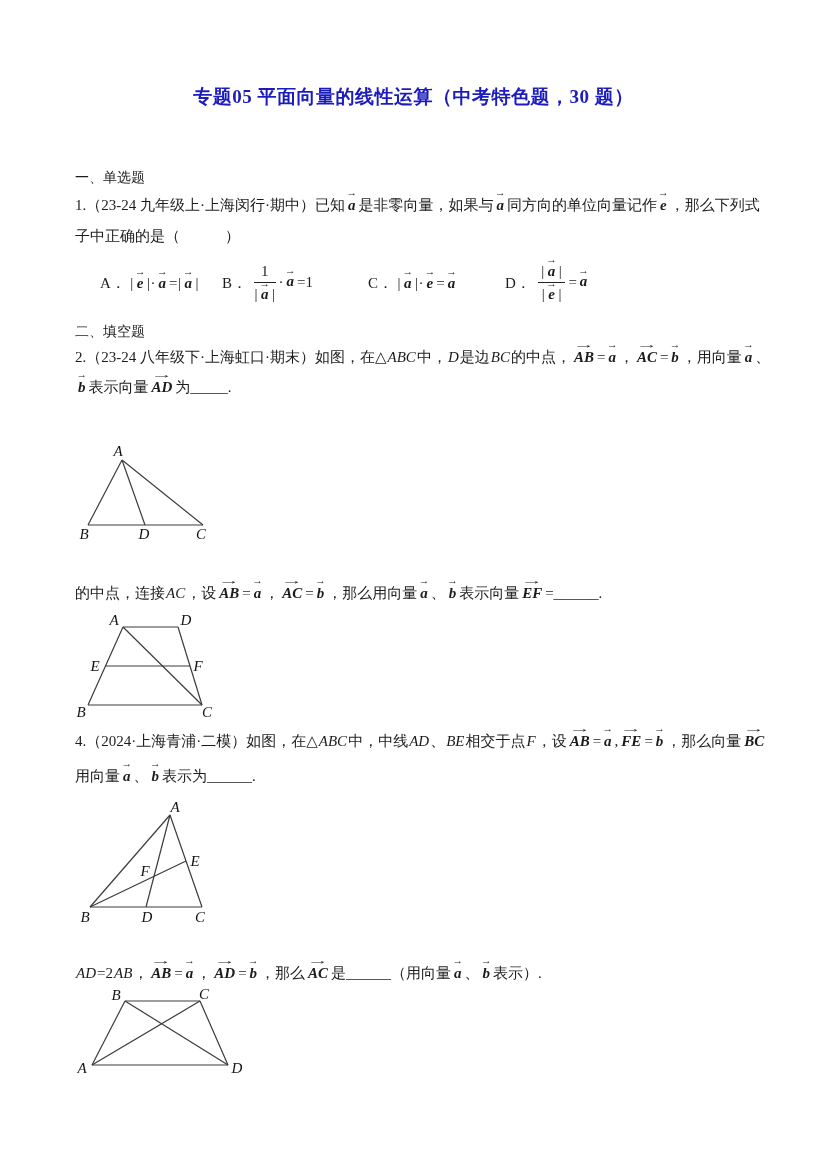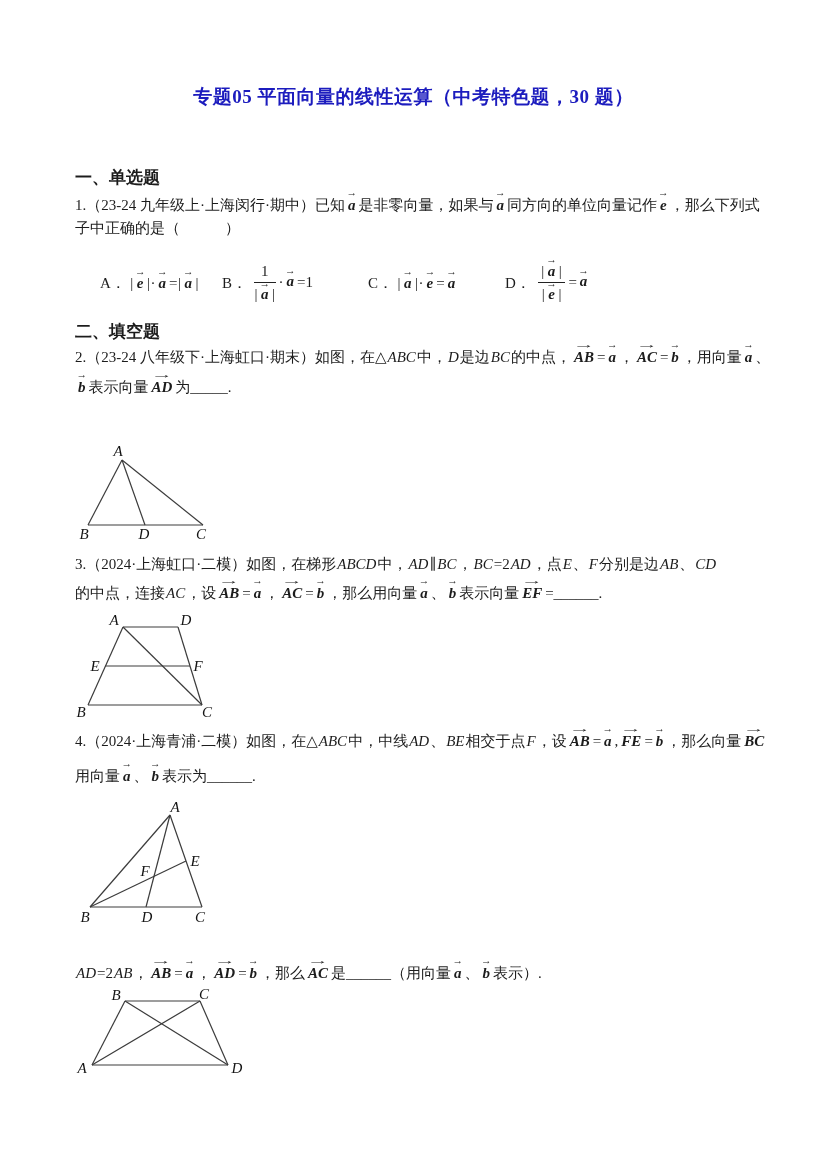--- a/index.html
+++ b/index.html
@@ -1,21 +1,21 @@
 <!DOCTYPE html>
 <html><head>
 <meta charset="utf-8">
 <style>
   html,body{margin:0;padding:0;background:#ffffff;}
   .page{position:relative;width:827px;height:1169px;background:#fff;overflow:hidden;
         font-family:"Liberation Serif","DejaVu Serif",serif;color:#1c1c1c;}
   .title{position:absolute;top:84px;left:0;width:100%;text-align:center;
          font-size:19px;font-weight:bold;letter-spacing:0.5px;}
   .line{position:absolute;left:75px;white-space:nowrap;font-size:15px;line-height:21px;}
-  .sec{font-weight:bold;font-size:17px;}
+  .sec{font-weight:normal;font-size:14px;}
   .bi{font-style:italic;font-weight:normal;padding:0 1px;}
   .it{font-style:italic;padding:0 1px;}
   .vec{display:inline-block;position:relative;font-style:italic;font-weight:bold;margin:0 2px;padding:0 1px;}
   .vec .arr{position:absolute;left:50%;top:-0.70em;transform:translateX(-50%);
             font-size:0.70em;font-style:normal;font-weight:bold;line-height:1;}
   .vec.wide .arr{transform:translateX(-50%) scaleX(2.1);}
   .abs{display:inline-block;}
   .abs .bar{font-style:normal;font-weight:normal;padding:0 0.5px;}
   .frac{display:inline-block;vertical-align:middle;text-align:center;margin:0 3px;line-height:1.15;}
   .frac .num{display:block;border-bottom:1.2px solid #222;padding:0 3px 2px;}
@@ -34,21 +34,21 @@
 </head>
 <body>
 
 <div class="page">
 
   <div class="title" style="color: rgb(28, 28, 190);">专题05 平面向量的线性运算（中考特色题，30 题）</div>
 
   <div class="line sec" style="top:167px">一、单选题</div>
 
   <div class="line" style="top:195px">1.（23-24 九年级上·上海闵行·期中）已知<span class="vec"><span class="arr">→</span><span class="base">a</span></span>是非零向量，如果与<span class="vec"><span class="arr">→</span><span class="base">a</span></span>同方向的单位向量记作<span class="vec"><span class="arr">→</span><span class="base">e</span></span>，那么下列式</div>
-  <div class="line" style="top:218px">子中正确的是（　　　）</div>
+  <div class="line" style="top:226px">子中正确的是（　　　）</div>
 
   <div class="opts">
     <div class="opt opt-a">
       <span class="lab">A．</span>
       <span><span class="abs"><span class="bar">|</span><span><span class="vec"><span class="arr">→</span><span class="base">e</span></span></span><span class="bar">|</span></span>·<span class="vec"><span class="arr">→</span><span class="base">a</span></span>=<span class="abs"><span class="bar">|</span><span><span class="vec"><span class="arr">→</span><span class="base">a</span></span></span><span class="bar">|</span></span></span>
     </div>
     <div class="opt opt-b">
       <span class="lab">B．</span>
       <span><span class="frac"><span class="num">1</span><span class="den"><span class="abs"><span class="bar">|</span><span><span class="vec"><span class="arr">→</span><span class="base">a</span></span></span><span class="bar">|</span></span></span></span>·<span class="vec"><span class="arr">→</span><span class="base">a</span></span>=1</span>
     </div>
@@ -70,21 +70,20 @@
       <line x1="88" y1="525" x2="203" y2="525"></line>
       <line x1="122" y1="460" x2="88" y2="525"></line>
       <line x1="122" y1="460" x2="145" y2="525"></line>
       <line x1="122" y1="460" x2="203" y2="525"></line>
       <text x="118" y="456" text-anchor="middle">A</text>
       <text x="84" y="539" text-anchor="middle">B</text>
       <text x="144" y="539" text-anchor="middle">D</text>
       <text x="201" y="539" text-anchor="middle">C</text>
     </svg>
 
-  <div class="line" style="top:554px">3.（2024·上海虹口·二模）如图，在梯形<span class="bi">ABCD</span>中，<span class="bi">AD</span>∥<span class="bi">BC</span>，<span class="bi">BC</span>=2<span class="bi">AD</span>，点<span class="bi">E</span>、<span class="bi">F</span>分别是边<span class="bi">AB</span>、<span class="bi">CD</span></div>
   <div class="line" style="top:583px">的中点，连接<span class="bi">AC</span>，设<span class="vec wide"><span class="arr">→</span><span class="base">AB</span></span>=<span class="vec"><span class="arr">→</span><span class="base">a</span></span>，<span class="vec wide"><span class="arr">→</span><span class="base">AC</span></span>=<span class="vec"><span class="arr">→</span><span class="base">b</span></span>，那么用向量<span class="vec"><span class="arr">→</span><span class="base">a</span></span>、<span class="vec"><span class="arr">→</span><span class="base">b</span></span>表示向量<span class="vec wide"><span class="arr">→</span><span class="base">EF</span></span>=______.</div>
   <svg class="diagram" viewBox="78 612 138 110" style="left: 78px; top: 612px; width: 138px; height: 110px;">
       <line x1="123" y1="627" x2="178" y2="627"></line>
       <line x1="123" y1="627" x2="88" y2="705"></line>
       <line x1="178" y1="627" x2="202" y2="705"></line>
       <line x1="88" y1="705" x2="202" y2="705"></line>
       <line x1="105" y1="666" x2="190" y2="666"></line>
       <line x1="123" y1="627" x2="202" y2="705"></line>
       <text x="114" y="625" text-anchor="middle">A</text>
       <text x="186" y="625" text-anchor="middle">D</text>

